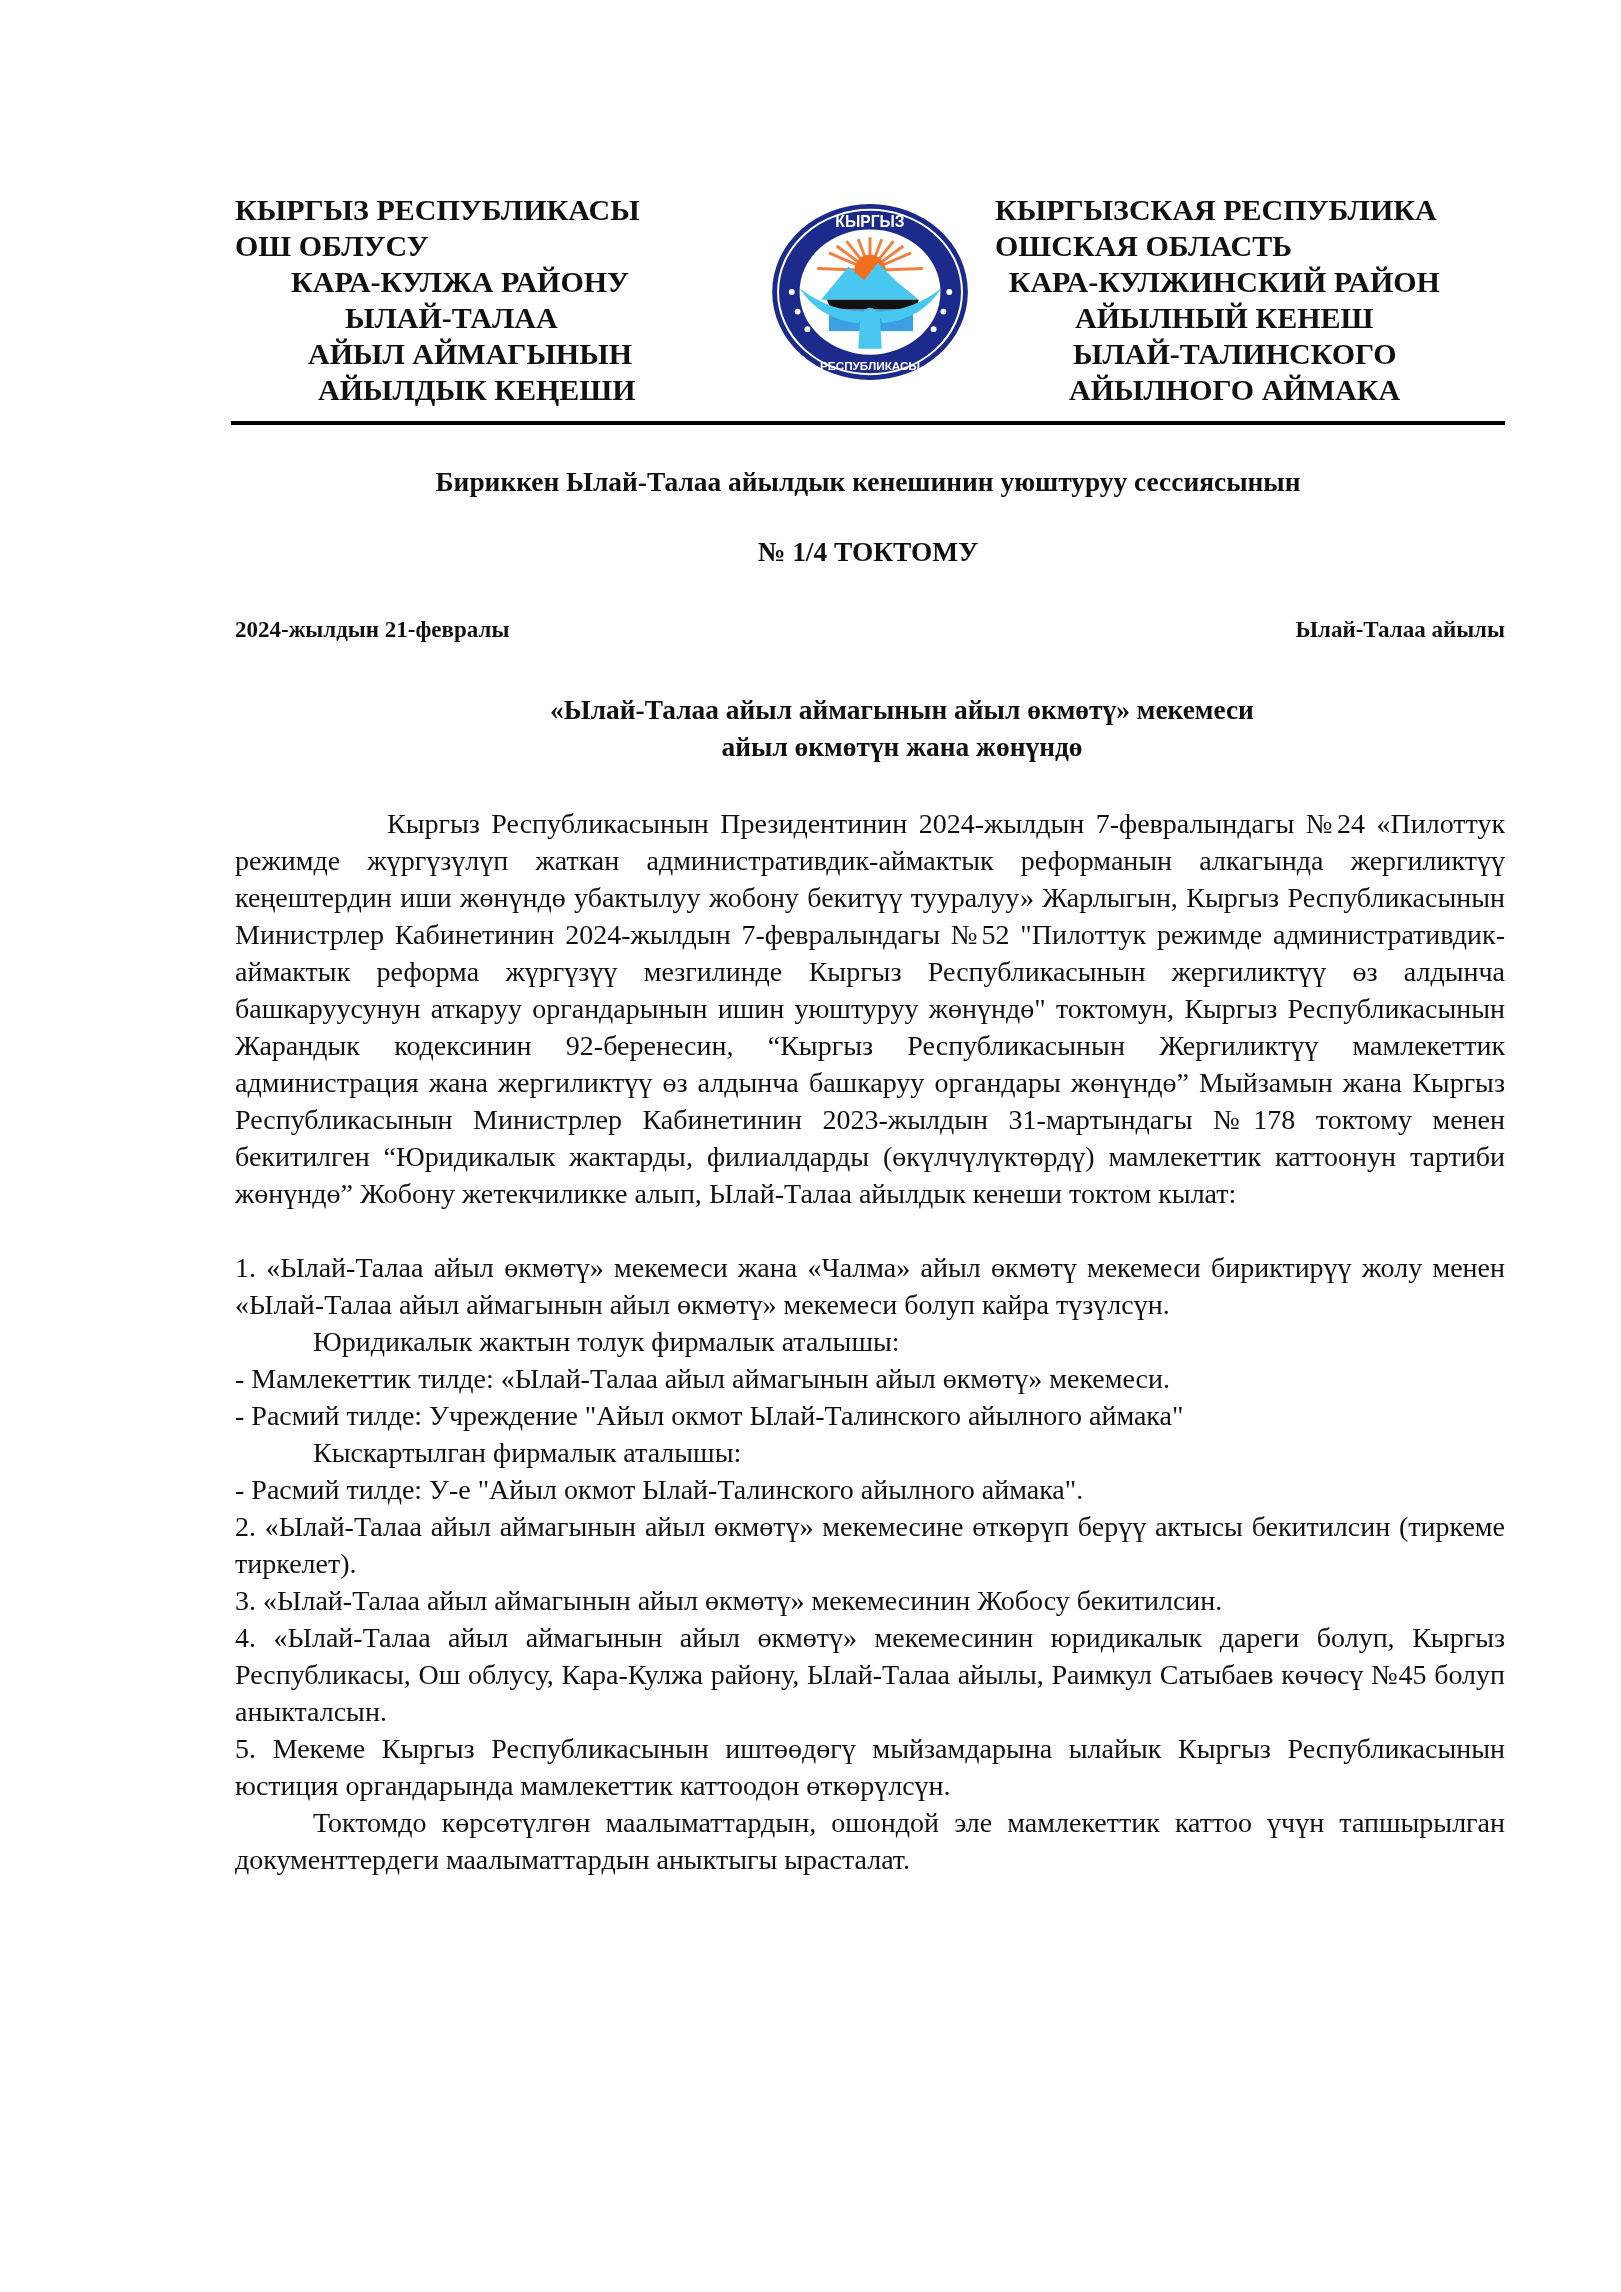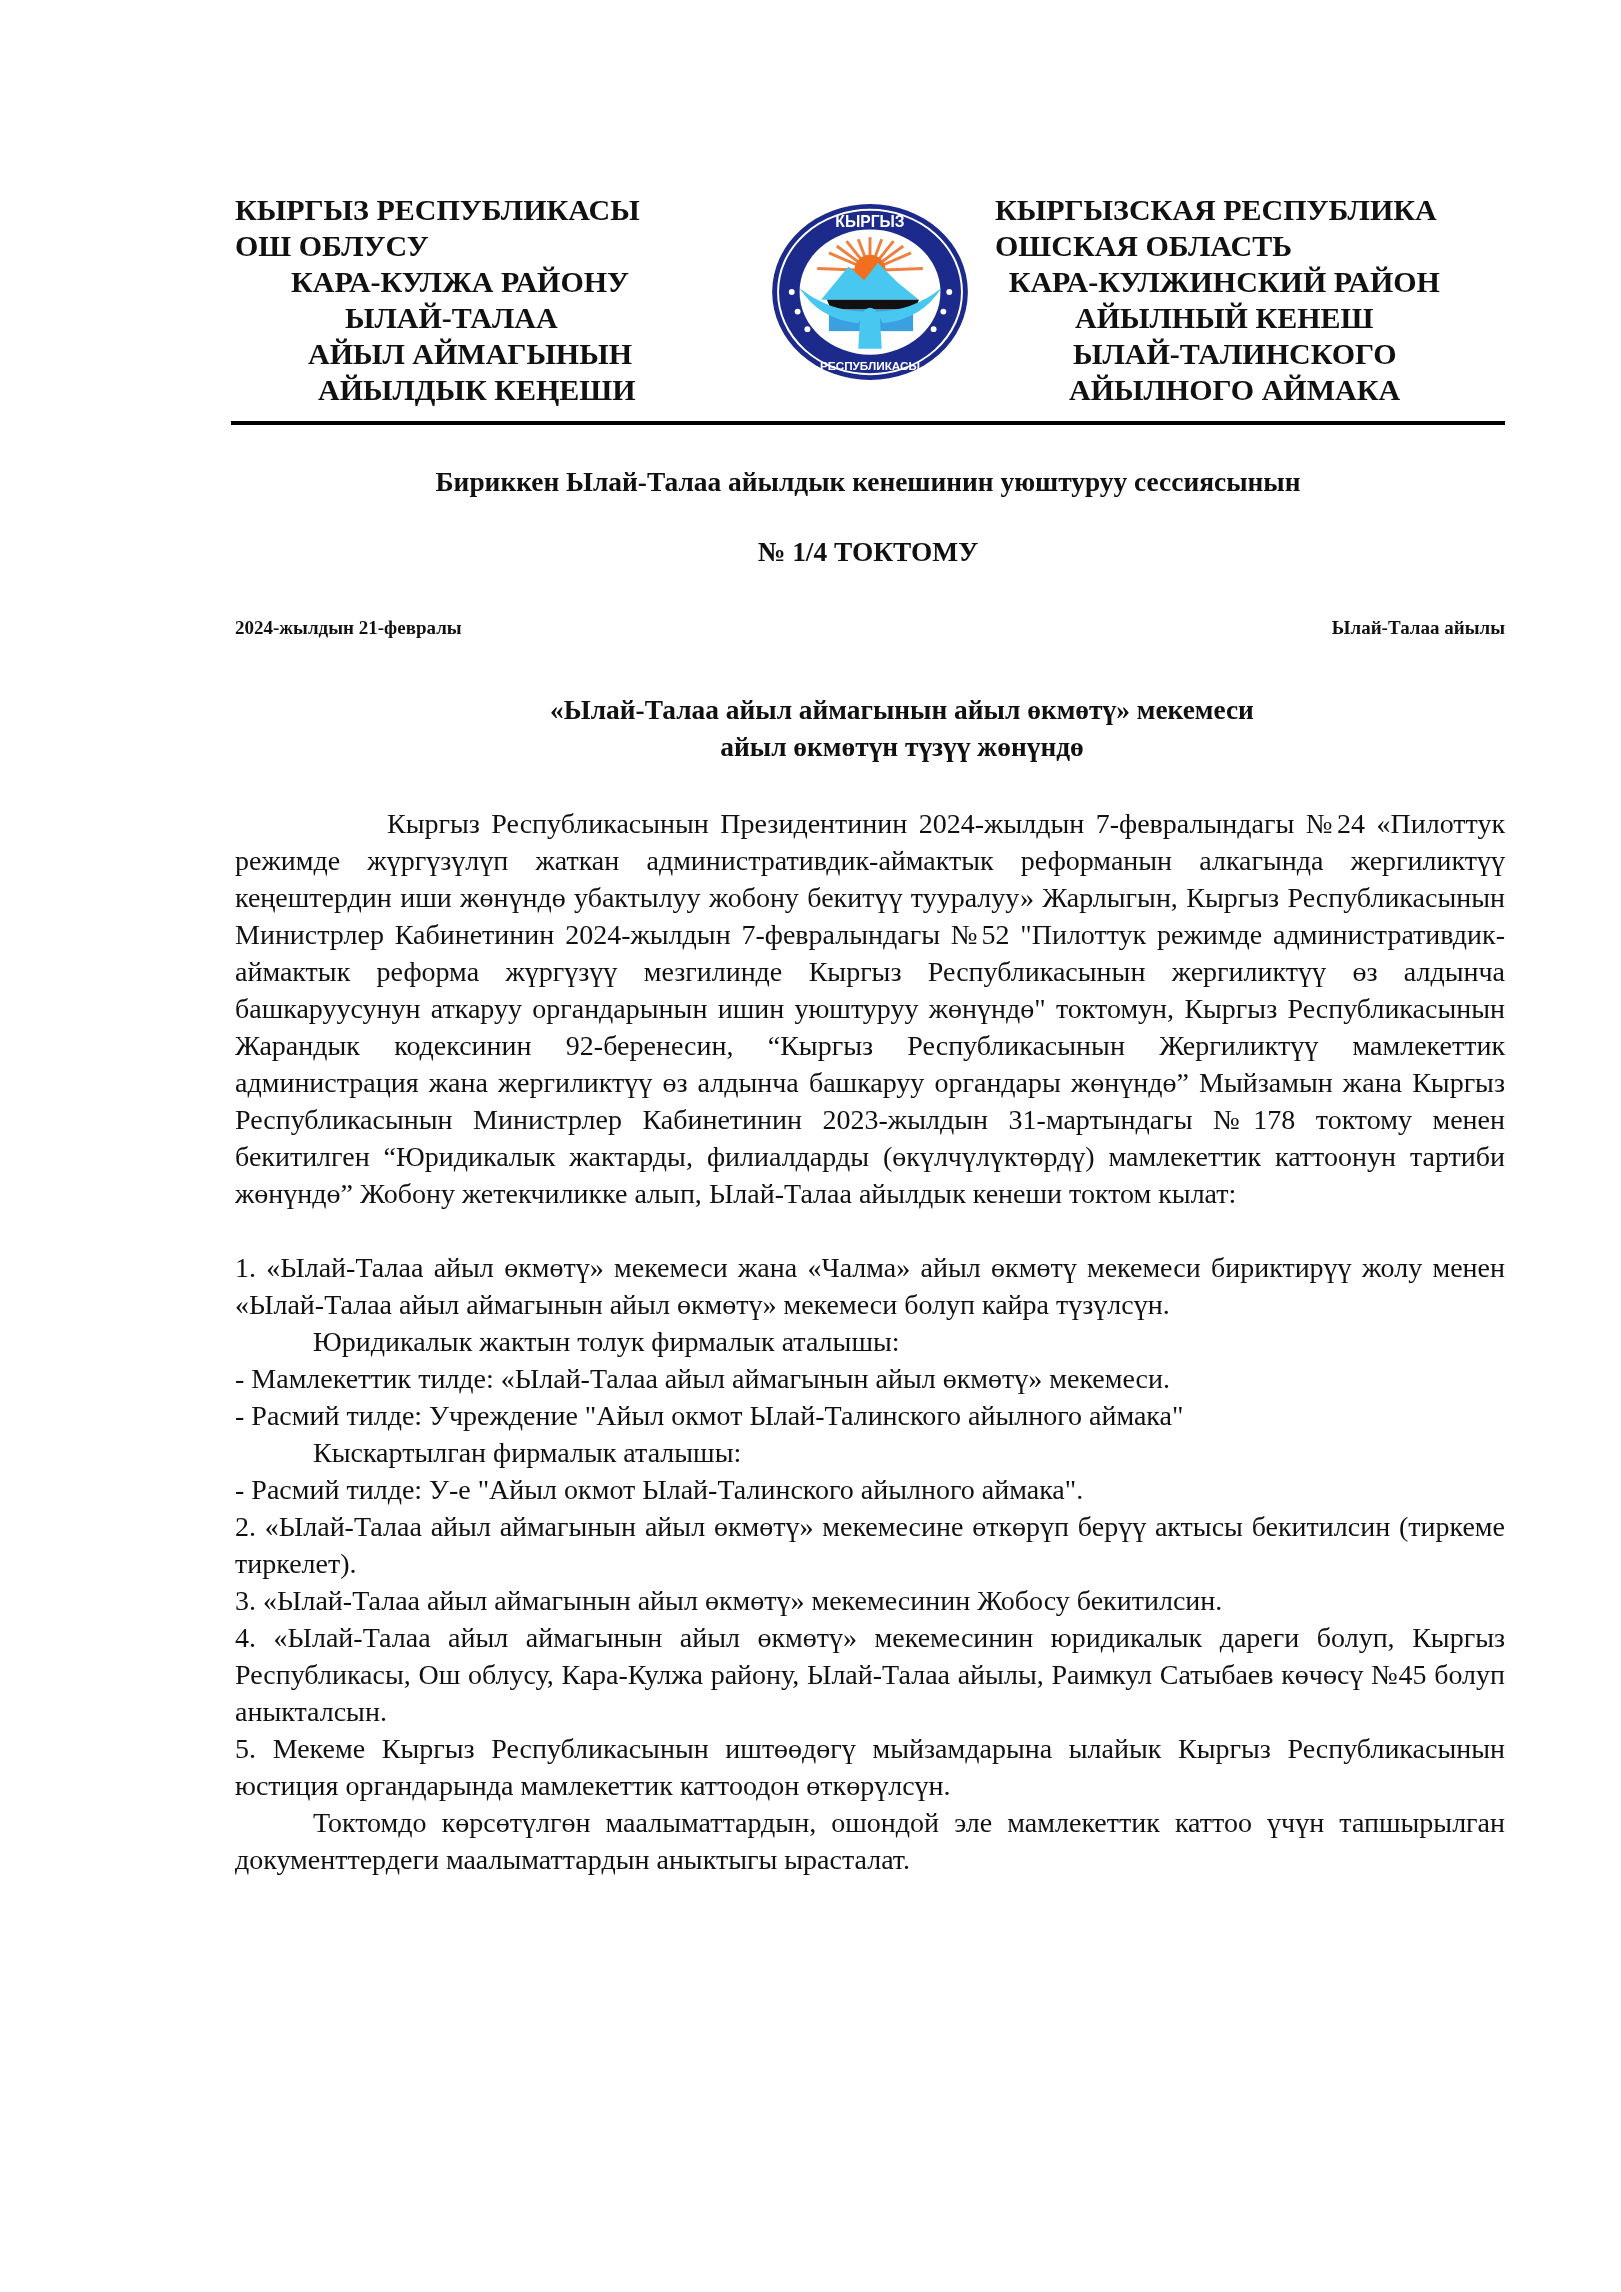--- a/index.html
+++ b/index.html
@@ -14,21 +14,21 @@
     .lh-left { left: 235px; width: 470px; }
     .lh-right { left: 995px; width: 529px; }
     .lh-line { white-space: nowrap; }
     .emblem { position: absolute; left: 770px; top: 202px; width: 201px; height: 181px; }
     .rule { position: absolute; left: 231px; top: 421px; width: 1274px; height: 3.9px; background: #000; }
 
     
     .center { position: absolute; left: 231px; width: 1274px; text-align: center; font-weight: bold; font-size: 27.4px; }
     .session { top: 467px; }
     .number { top: 537px; }
-    .dateline { position: absolute; left: 235px; width: 1270px; top: 617px; font-weight: bold; font-size: 19px; display: flex; justify-content: space-between; align-items: flex-end; }
+    .dateline { position: absolute; left: 235px; width: 1270px; top: 617px; font-weight: bold; font-size: 23px; display: flex; justify-content: space-between; align-items: flex-end; }
     .subject { position: absolute; left: 412px; width: 980px; top: 692px; text-align: center; font-weight: bold; font-size: 27.4px; line-height: 37px; }
 
     
     .body { position: absolute; left: 235px; width: 1270px; top: 805px; font-size: 28px; line-height: 37px; }
     .p { margin: 0; text-align: justify; text-align-last: left; }
     .indent { text-indent: 152px; }
     .indent2 { text-indent: 78px; }
     .gap { height: 37px; }
     .b { font-weight: normal; }
   </style>
@@ -99,21 +99,21 @@
   <div class="rule"></div>
 
   <div class="center session">Бириккен Ылай-Талаа  айылдык кенешинин уюштуруу сессиясынын</div>
   <div class="center number">№ 1/4 ТОКТОМУ</div>
   <div class="dateline">
     <span>2024-жылдын  21-февралы</span>
     <span>Ылай-Талаа айылы</span>
   </div>
   <div class="subject">
     <div>«Ылай-Талаа айыл аймагынын айыл өкмөтү» мекемеси</div>
-    <div>айыл өкмөтүн түзүү жөнүндө</div>
+    <div>айыл өкмөтүн жана жөнүндө</div>
   </div>
 
   <div class="body">
     <p class="p indent"><span>Кыргыз Республикасынын Президентинин 2024-жылдын 7-февралындагы №24 «Пилоттук режимде жүргүзүлүп жаткан административдик-аймактык реформанын алкагында жергиликтүү кеңештердин иши жөнүндө убактылуу жобону бекитүү тууралуу» Жарлыгын, Кыргыз Республикасынын Министрлер Кабинетинин 2024-жылдын 7-февралындагы №52 "Пилоттук режимде административдик-аймактык реформа жүргүзүү мезгилинде Кыргыз Республикасынын жергиликтүү өз алдынча башкаруусунун аткаруу органдарынын ишин уюштуруу жөнүндө" токтомун, Кыргыз Республикасынын Жарандык кодексинин 92-беренесин, “Кыргыз Республикасынын Жергиликтүү мамлекеттик администрация жана жергиликтүү өз алдынча башкаруу органдары жөнүндө” Мыйзамын жана Кыргыз Республикасынын Министрлер Кабинетинин 2023-жылдын 31-мартындагы №178 токтому менен бекитилген “Юридикалык жактарды, филиалдарды (өкүлчүлүктөрдү) мамлекеттик каттоонун тартиби жөнүндө” Жобону жетекчиликке алып,</span> <span>Ылай-Талаа айылдык  кенеши </span><span class="b">токтом кылат:</span></p>
 
     <div class="gap"></div>
 
     <p class="p"><span>1. </span><span class="b">«Ылай-Талаа</span><span> айыл өкмөтү» мекемеси жана «Чалма» айыл өкмөтү мекемеси бириктирүү жолу менен </span><span class="b">«Ылай-Талаа айыл аймагынын айыл өкмөтү» мекемеси</span><span> болуп кайра түзүлсүн.</span></p>
 
     <p class="p indent2 b">Юридикалык жактын толук фирмалык аталышы:</p>

